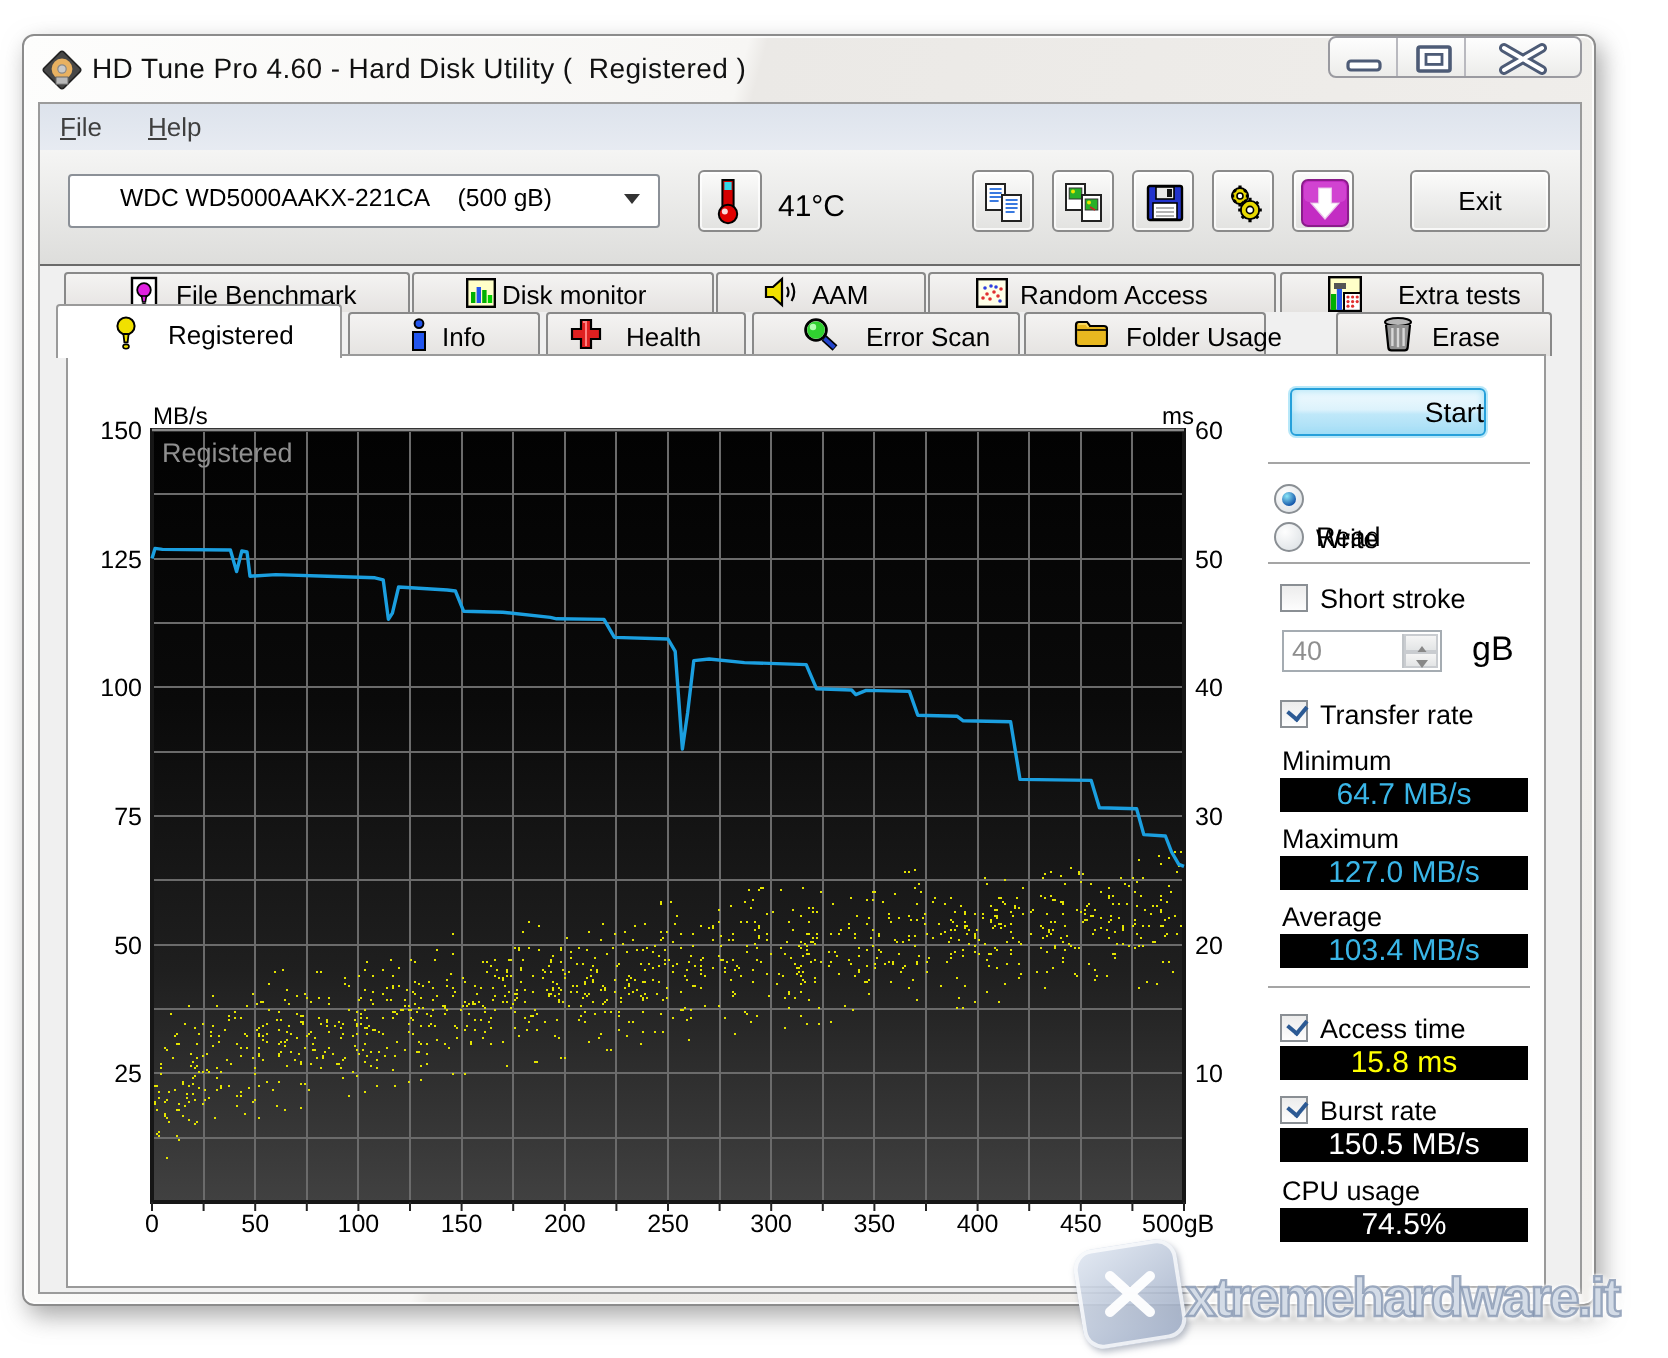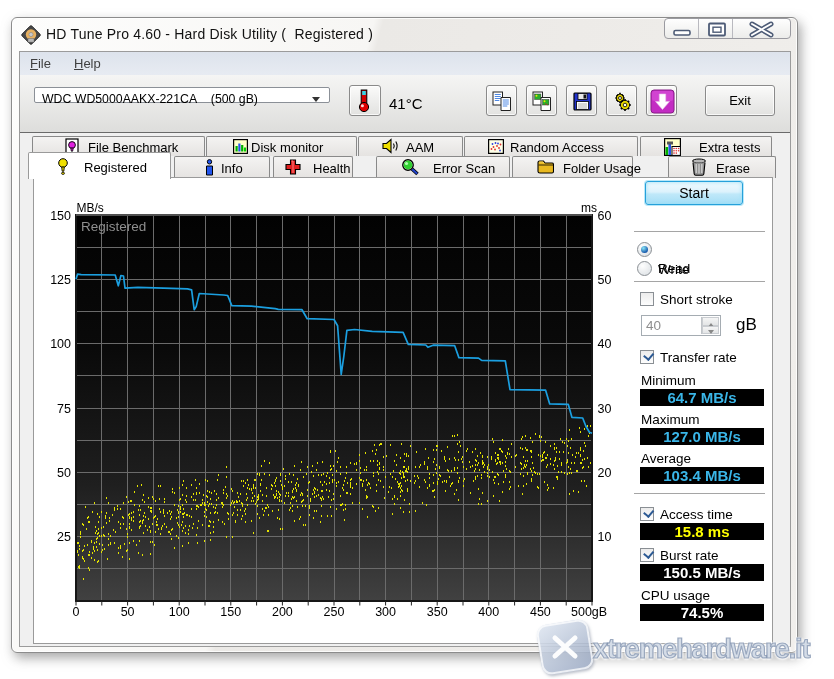--- a/index.html
+++ b/index.html
@@ -16,46 +16,46 @@
  background:linear-gradient(#fefefe,#ececea)}
 #wbtns .sep{position:absolute;top:0;width:1px;height:100%;background:#b9b9bf}
 
 #menubar{left:20px;top:52px;width:770px;height:23px;background:linear-gradient(#dde3ec,#e7ebf2);font-size:13px;color:#3f3f3f}
 #menubar>span{position:absolute;top:4px}
 
 #toolband{left:20px;top:75px;width:770px;height:58px;background:linear-gradient(#f5f5f4,#dddddb)}
 #toolband:after{content:"";position:absolute;left:0;bottom:0;width:100%;height:1px;background:#6a6a6a}
 .u{text-decoration:underline}
 
-#combo{left:34px;top:87px;width:296px;height:16px;background:#fff;border:1px solid #8b9097;border-radius:2px;font-size:12.3px;color:#000;line-height:22px;padding-left:7px}
+#combo{left:34px;top:87px;width:296px;height:27px;background:#fff;border:1px solid #8b9097;border-radius:2px;font-size:12.3px;color:#000;line-height:22px;padding-left:25px}
 #combo .arr{position:absolute;right:9px;top:9px;width:0;height:0;border:4px solid transparent;border-top:5px solid #333}
 
 .btn{border:1px solid #8a8a8a;border-radius:3px;background:linear-gradient(#fbfbfa,#efefee 45%,#e2e2e0);box-shadow:inset 0 0 0 1px rgba(255,255,255,.75)}
 .tbtn{width:31px;height:31px;top:85px}
 #exit{left:705px;top:85px;width:70px;height:31px;font-size:13px;color:#000;text-align:center;line-height:29px}
 #temp{left:349px;top:85px;width:32px;height:31px}
 #degc{left:389px;top:95px;font-size:15px;font-weight:normal;color:#000}
 
 .tab{position:absolute;border:1px solid #898989;border-bottom:none;border-radius:2px 2px 0 0;background:linear-gradient(#f4f3f2,#e5e3e1);font-size:13px;color:#000}
 .tab .tx{position:absolute;white-space:nowrap}
 .r1{top:136px;height:20px}
 .r2{top:156px;height:22px}
 #page{left:33px;top:177px;width:740px;height:467px;background:#fff;border:1px solid #9a9a9a}
 #tabsel{left:28px;top:152px;width:143px;height:27px;background:#fff;border:1px solid #9a9a9a;border-bottom:none;border-radius:2px 2px 0 0;font-size:13px}
 
 .rp{position:absolute;font-size:13.5px;color:#000}
-#start{left:645px;top:181px;width:98px;height:24px;border:1px solid #26a0da;border-radius:3px;
+#start{left:645px;top:194px;width:98px;height:24px;border:1px solid #26a0da;border-radius:3px;
  background:linear-gradient(#f1fafe,#dcf2fc 45%,#bfe8f9 55%,#a6def6);box-shadow:0 0 0 1px #b8e8f9, inset 0 0 4px #9adef5;
- font-size:14px;text-align:center;line-height:22px;color:#000}
+ font-size:14px;text-align:right;line-height:22px;color:#000}
 .hsep{position:absolute;height:1px;background:#a5a5a5}
 .radio{position:absolute;width:15px;height:15px;border-radius:50%;border:1px solid #8a8f94;background:radial-gradient(circle at 35% 30%,#fefefe,#d9dee2)}
 .radio.on:after{content:"";position:absolute;left:3px;top:3px;width:7px;height:7px;border-radius:50%;background:radial-gradient(circle at 35% 30%,#8ae6f8,#1253a8 75%)}
 .cb{position:absolute;width:14px;height:14px;border:1px solid #8a8f94;background:linear-gradient(#ececec,#fdfdfd)}
 .cb.on:after{content:"";position:absolute;left:2.5px;top:0.5px;width:7px;height:4.5px;border-left:2.5px solid #2c5a94;border-bottom:2.5px solid #2c5a94;transform:rotate(-50deg)}
-.blk{position:absolute;left:640px;width:124px;height:17px;background:#000;color:#fff;font-size:15px;font-weight:bold;text-align:center;line-height:17px}
+.blk{position:absolute;left:640px;width:124px;height:17px;background:#000;color:#fff;font-size:15px;font-weight:normal;text-align:center;line-height:17px}
 #spin{left:641px;top:315px;width:80px;height:21px;border:1px solid #a5acb2;background:#fff;font-size:13.5px;color:#8e8e8e;line-height:19px;padding-left:4px}
 #spin .btns{position:absolute;right:1px;top:1px;width:18px;height:17px;border-left:1px solid #c0c4c8}
 #spin .btns>div{position:absolute;left:0;width:100%;height:50%;background:linear-gradient(#f5f5f5,#e3e5e6);border:1px solid #c9ccd0}
 #spin .tri{position:absolute;left:5px;width:0;height:0;border:3.5px solid transparent}
 
 #wmtext{left:593px;top:633px;font-size:27.5px;font-weight:bold;letter-spacing:-1.2px;color:rgba(196,207,222,.72);-webkit-text-stroke:1.2px rgba(128,146,174,.75);
  text-shadow:0 0 1px rgba(255,255,255,.9),0 2px 2px rgba(255,255,255,.85),0 -1px 1px rgba(255,255,255,.7),2px 0 2px rgba(255,255,255,.8),-2px 0 2px rgba(255,255,255,.8)}
 #wmlogo{left:539px;top:622px;width:52px;height:50px;border-radius:10px;transform:rotate(-9deg);
  background:linear-gradient(150deg,rgba(225,232,242,.92),rgba(150,165,192,.85));box-shadow:inset 0 0 0 2px rgba(255,255,255,.75),1px 2px 3px rgba(120,130,150,.5)}
 svg{position:absolute;display:block}
@@ -224,21 +224,21 @@
     <span class="tx" style="left:58px;top:3px">Extra tests</span>
   </div>
 
 <div class="tab r2" style="left:174px;width:96px">
     <svg style="left:29px;top:2px" width="11" height="17" viewBox="0 0 11 17">
       <circle cx="5.5" cy="2.8" r="2.2" fill="#2255ee" stroke="#000" stroke-width="1"></circle>
       <path d="M2.5 7h6v9h-6z" fill="#2255ee" stroke="#000" stroke-width="1"></path>
     </svg>
     <span class="tx" style="left:46px;top:4px">Info</span>
   </div>
-<div class="tab r2" style="left:273px;width:80px">
+<div class="tab r2" style="left:273px;width:100px">
     <svg style="left:11px;top:2px" width="16" height="16" viewBox="0 0 16 16">
       <path d="M5.5 1h5v4.5H15v5h-4.5V15h-5v-4.5H1v-5h4.5z" fill="#e02020" stroke="#000" stroke-width="1.1"></path>
       <path d="M6.5 2h1.5v12" stroke="#ff8080" stroke-width="1" fill="none"></path>
     </svg>
     <span class="tx" style="left:39px;top:4px">Health</span>
   </div>
 <div class="tab r2" style="left:376px;width:134px">
     <svg style="left:24px;top:1px" width="22" height="18" viewBox="0 0 22 18">
       <circle cx="7" cy="7" r="5.2" fill="none" stroke="#000" stroke-width="1.4"></circle>
       <circle cx="7" cy="7" r="4.4" fill="#30d030"></circle>

